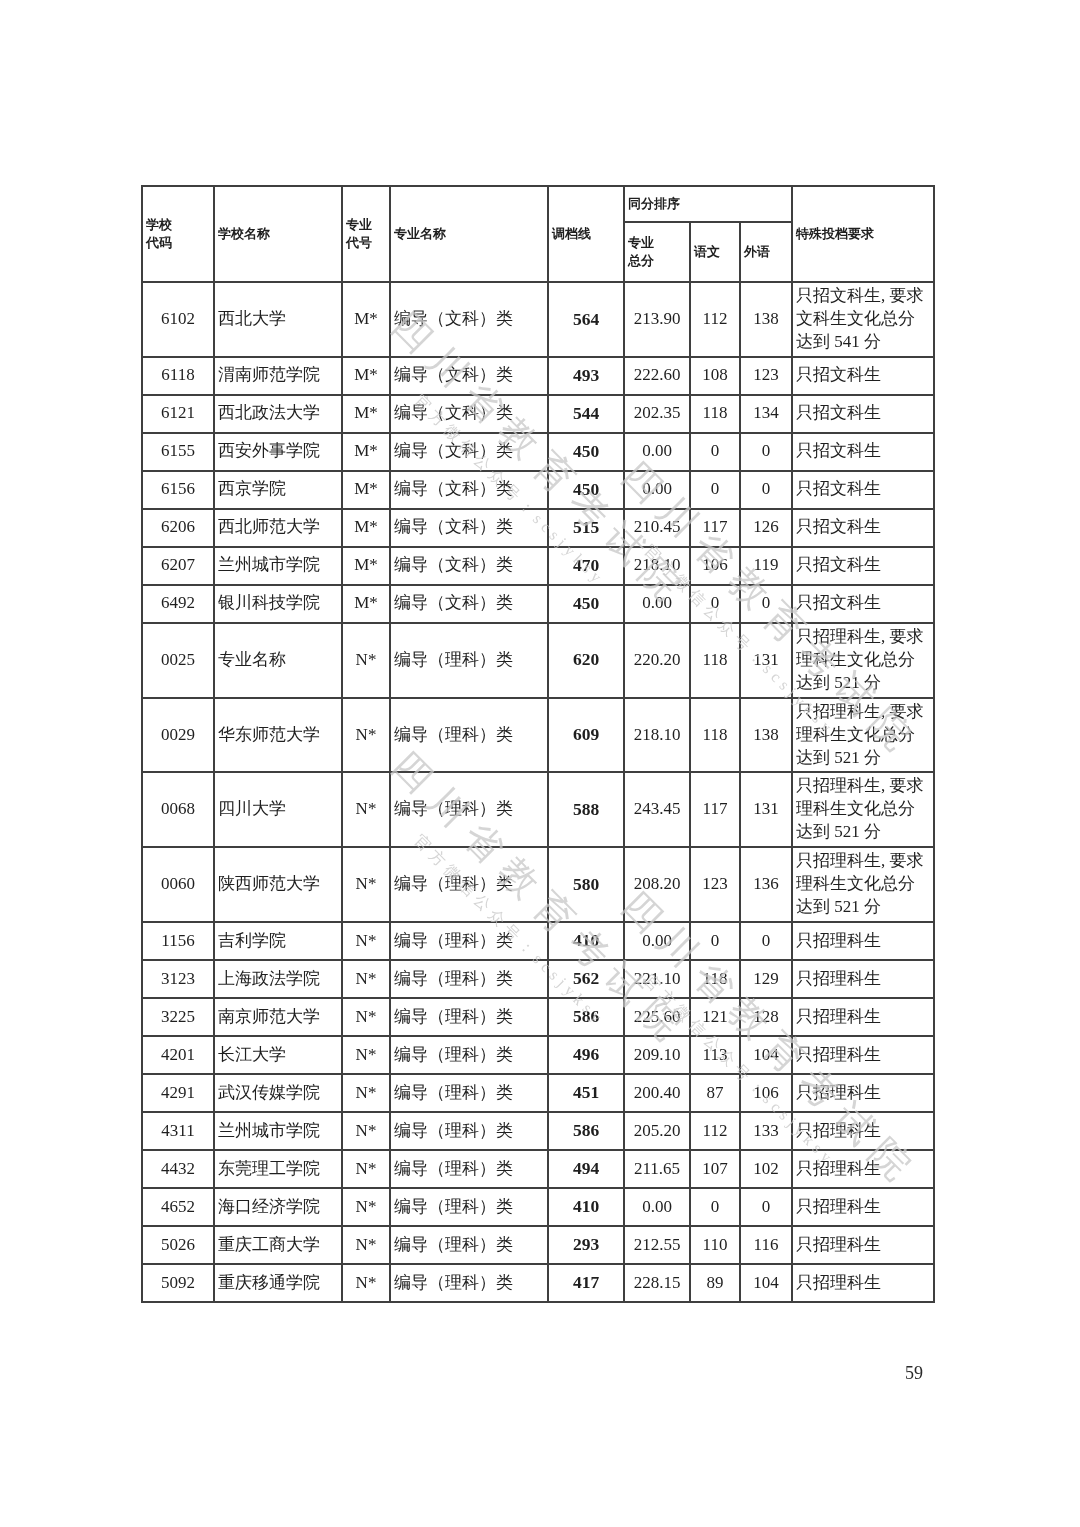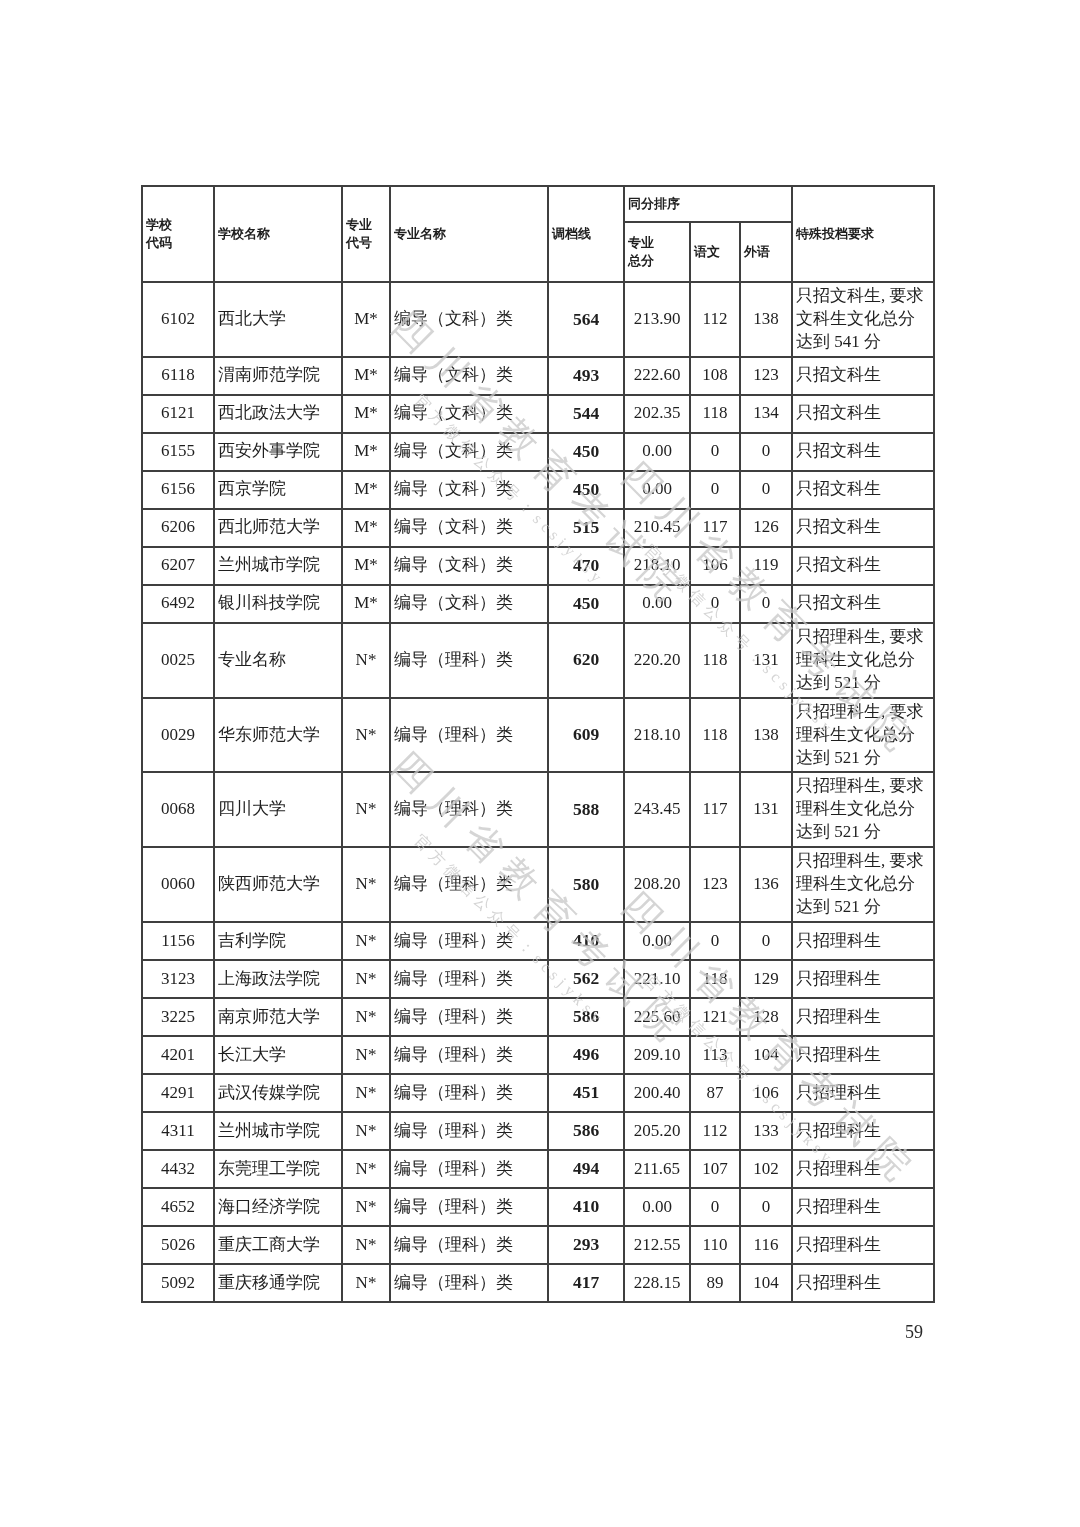--- a/index.html
+++ b/index.html
@@ -54,21 +54,21 @@
     opacity:0.75;
     text-align:center;
     white-space:nowrap;
   }
   .wm .wm-big   { font-size:38px; letter-spacing:12px; }
   .wm .wm-small { font-size:16px; letter-spacing:5px; margin-top:8px; }
 
   .page-number {
     position:absolute;
     left:905px;
-    top:1322px;
+    top:1363px;
     font-size:18px;
     color:#2a2a2a;
   }
 </style>
 </head>
 <body>
 
 <div class="page">
 
   <table class="adm">

